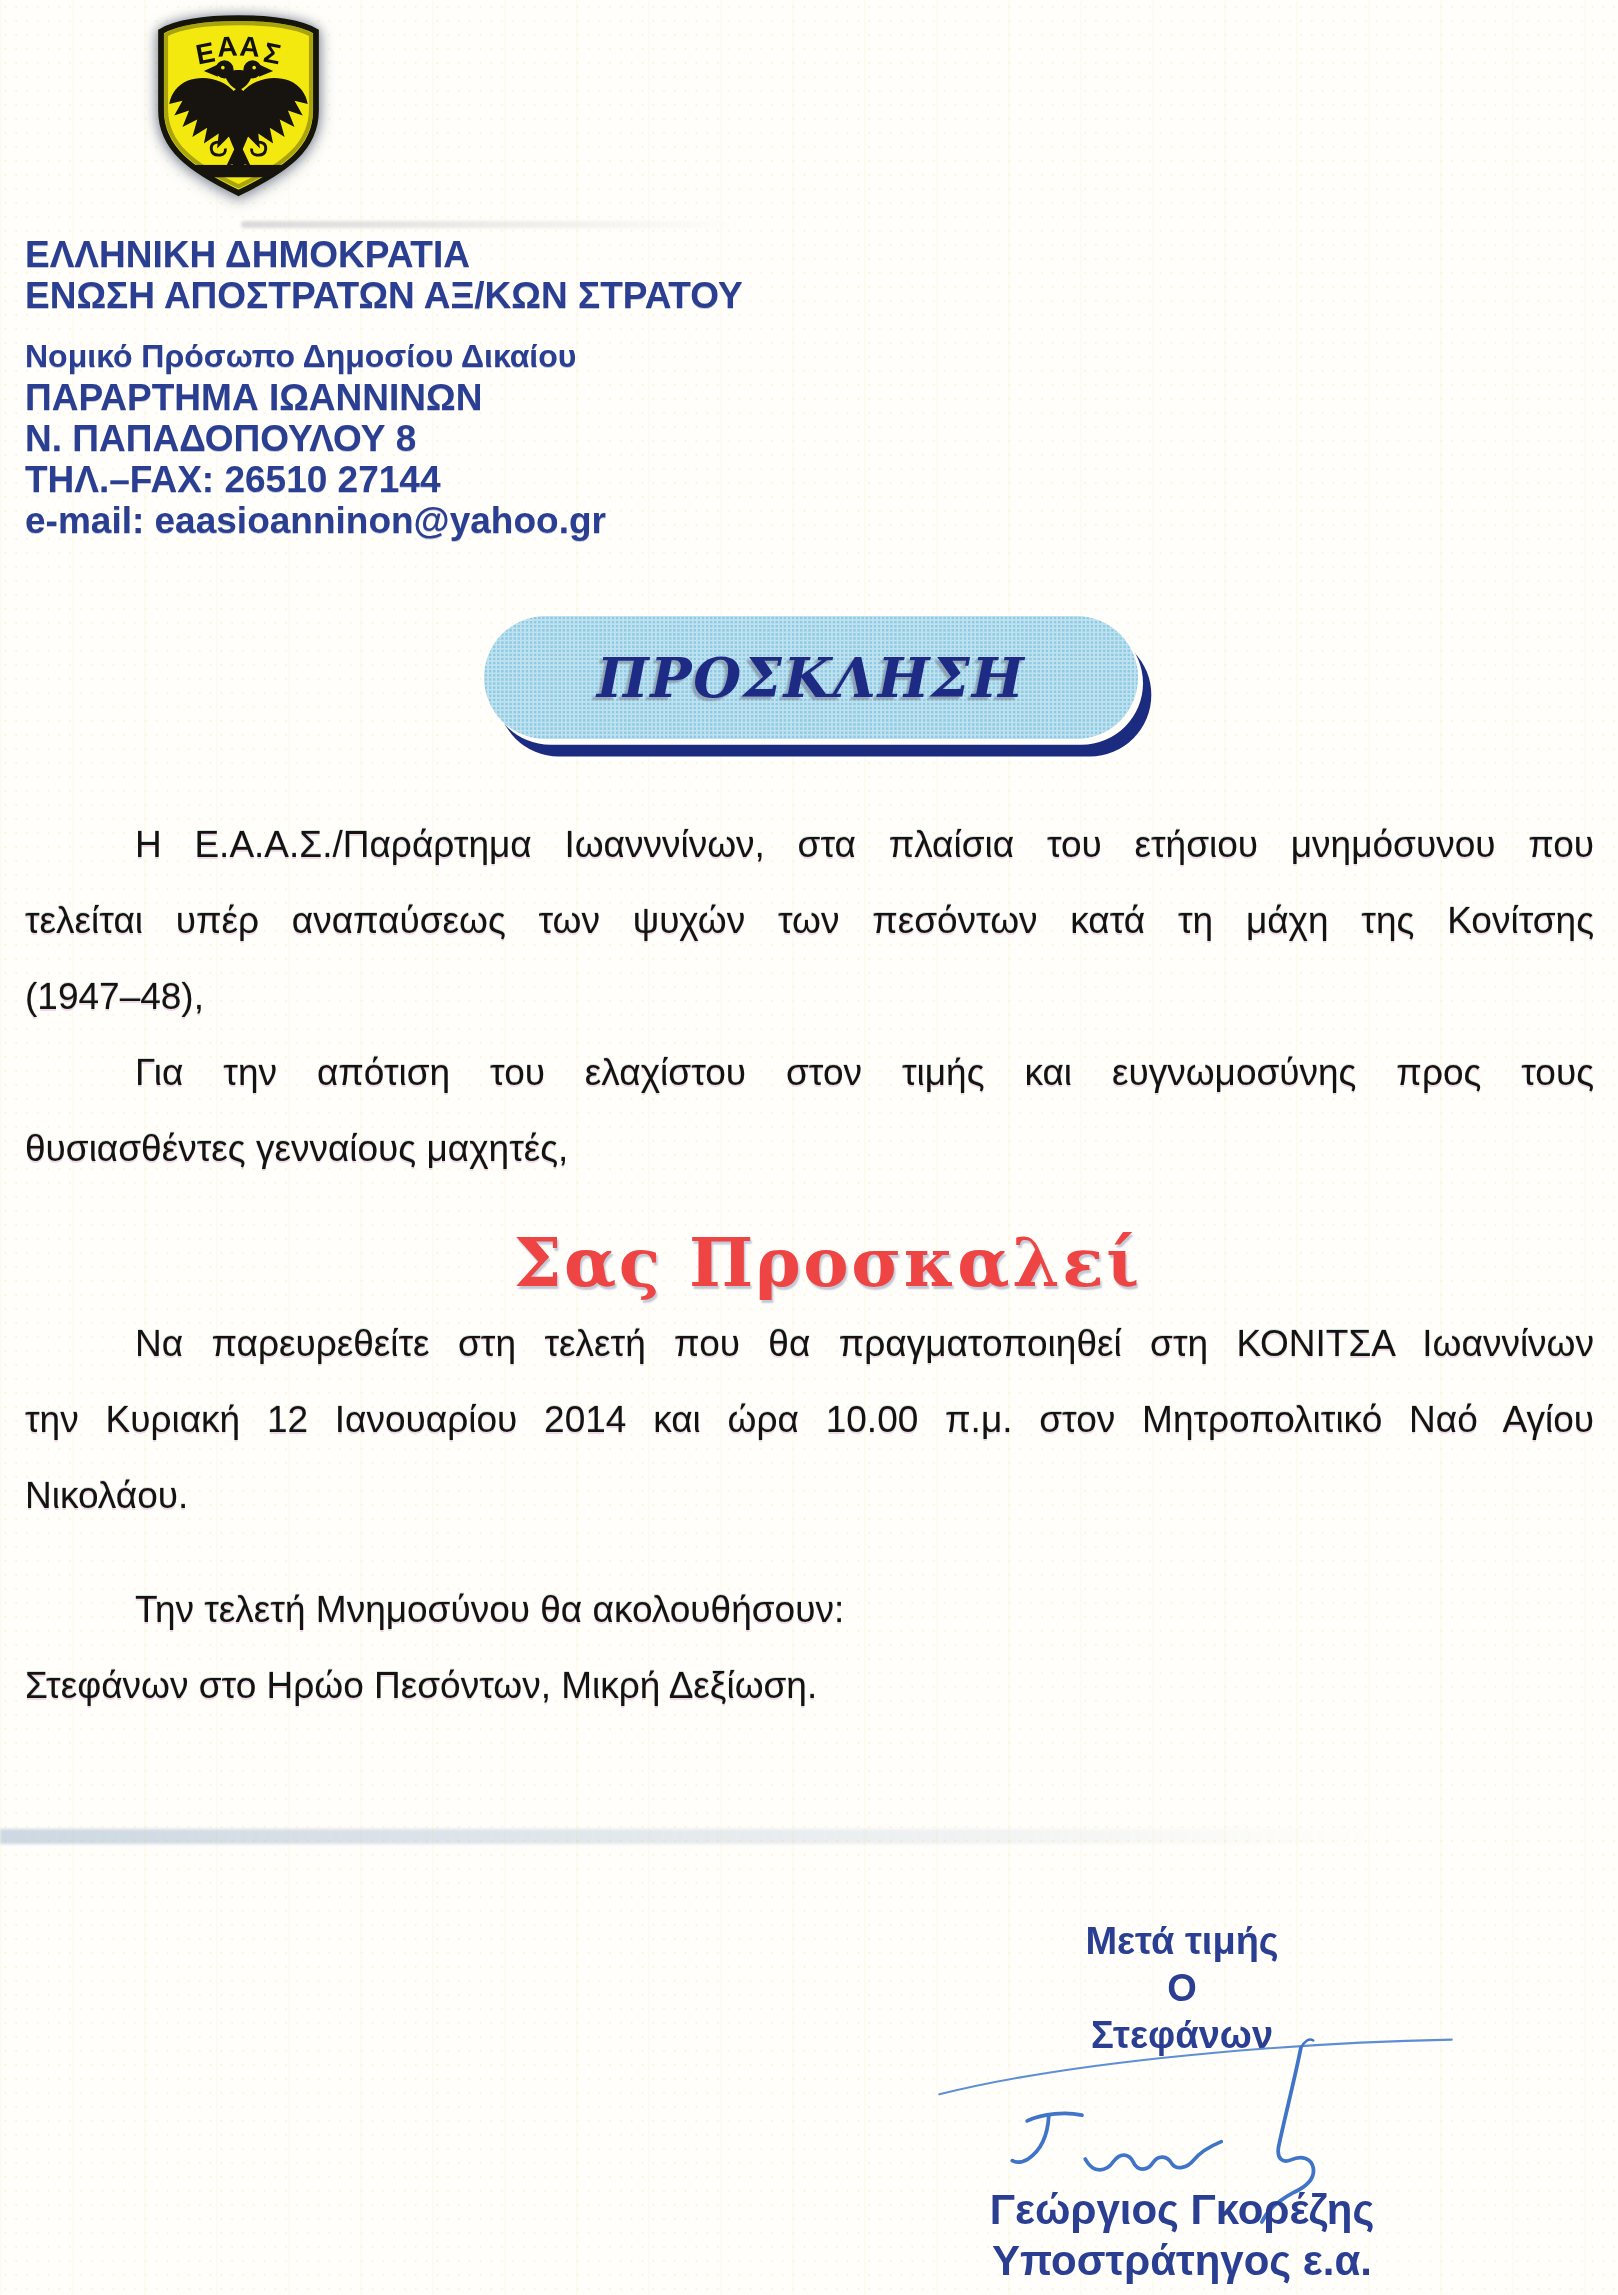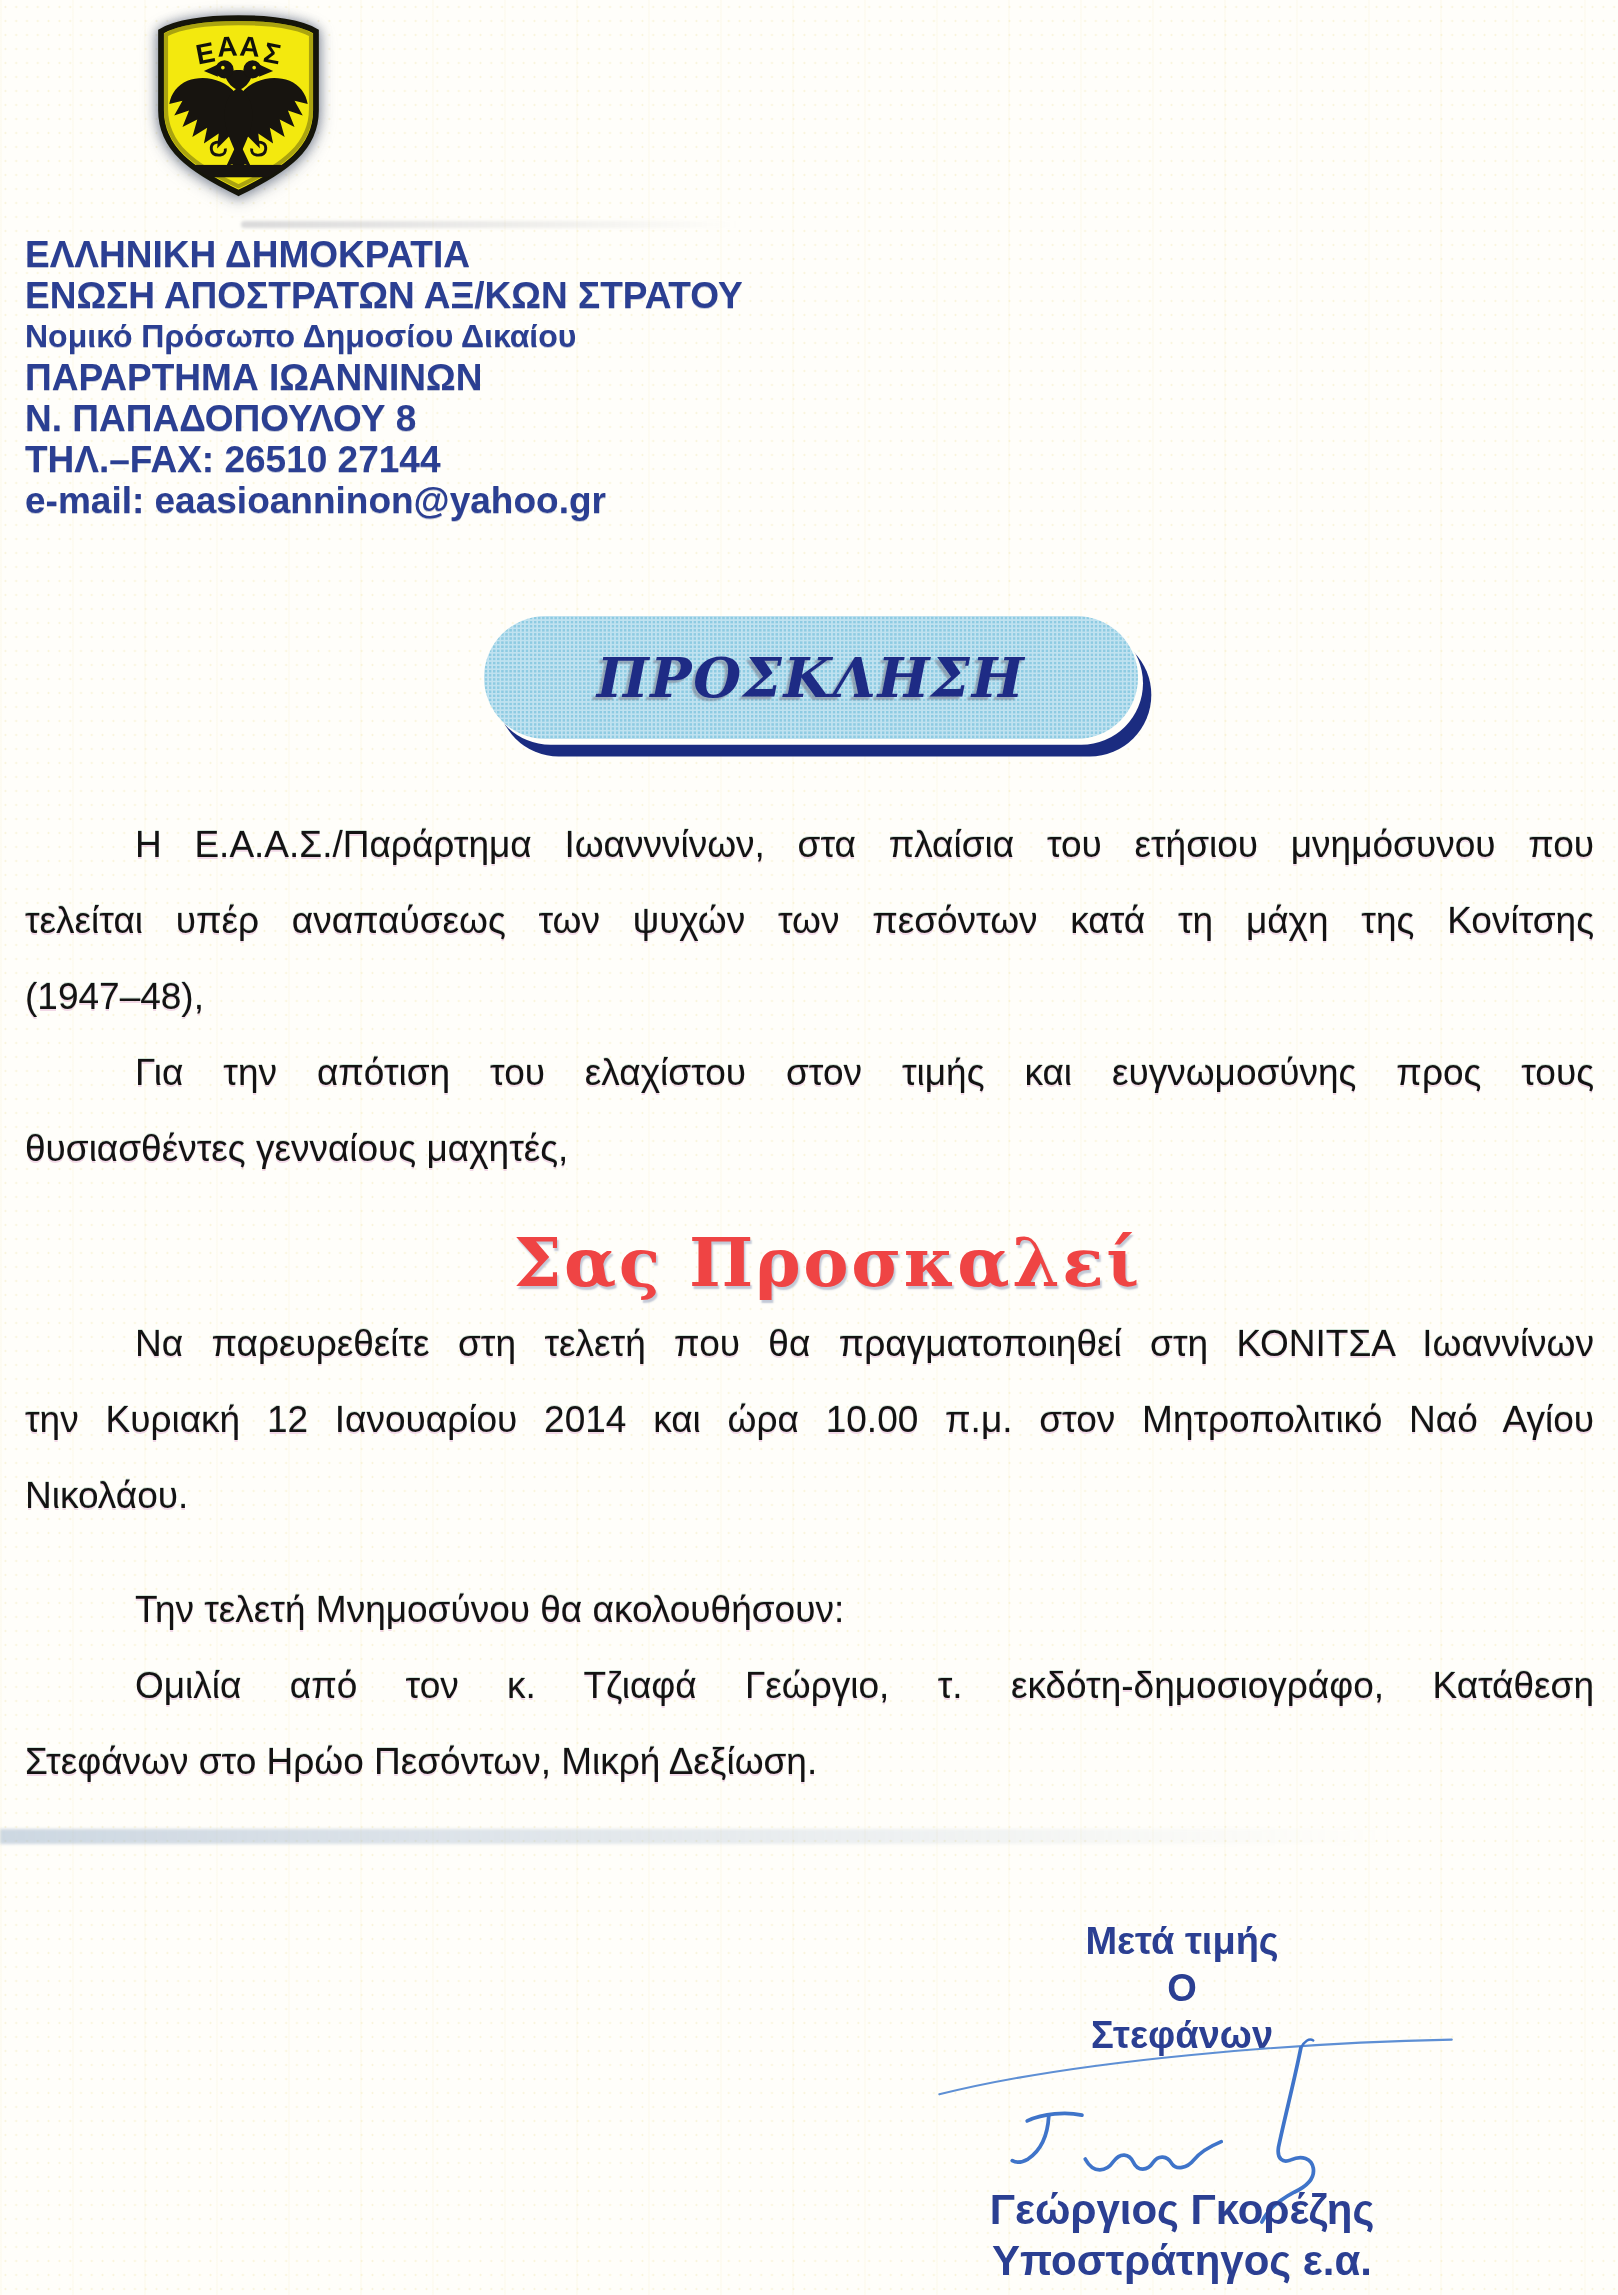--- a/index.html
+++ b/index.html
@@ -10,21 +10,21 @@
     background-image:radial-gradient(rgba(238,224,160,.35) 0.8px,transparent 1.2px),
       repeating-linear-gradient(90deg,rgba(248,240,205,.18) 0 1.7px,transparent 1.7px 72px);
     background-size:10.8px 14px,auto;}
   
   .emblem{position:absolute;left:138px;top:10px;width:201px;height:206px;
     filter:drop-shadow(0 0 5.8px rgba(105,115,135,.75)) drop-shadow(0 4.1px 6.6px rgba(105,115,135,.45));}
   
   .org-header{position:absolute;left:25px;top:234px;width:913px;color:#2b3f92;font-weight:bold;}
   .org-header .hline{font-size:37px;line-height:41px;letter-spacing:0px;white-space:nowrap;
     text-shadow:0 0.8px 0 rgba(25,40,110,.25);}
-  .org-header .hline:nth-child(3){font-size:32px;}
+  .org-header .hline:nth-child(3){font-size:32px;margin-top:20px;}
   
   .title-wrap{position:absolute;left:484px;top:616px;width:654px;height:123px;}
   .pill-navy,.pill-white,.pill{position:absolute;left:0;top:0;width:100%;height:100%;border-radius:829px;}
   .pill-navy{background:#1b2c80;transform:translate(13.3px,17.4px);}
   .pill-white{background:#fffefa;transform:translate(5px,5.8px);}
   .pill{background-color:#c0e2f0;
     background-image:radial-gradient(#8ecbe2 1.2px,transparent 1.4px);background-size:4.1px 4.1px;
     display:flex;align-items:center;justify-content:center;}
   .title-text{font-family:"DejaVu Serif",serif;font-style:italic;font-weight:900;font-size:55px;
     color:#1e2b85;letter-spacing:1.7px;text-shadow:-3.3px 3.3px 1.7px rgba(110,110,128,.5);}
@@ -122,21 +122,20 @@
   <div class="script-heading">Σας Προσκαλεί</div>
 
   <div class="body-block b2">
     <div class="bline indent">Να παρευρεθείτε στη τελετή που θα πραγματοποιηθεί στη ΚΟΝΙΤΣΑ Ιωαννίνων</div>
     <div class="bline">την Κυριακή 12 Ιανουαρίου 2014 και ώρα 10.00 π.μ. στον Μητροπολιτικό Ναό Αγίου</div>
     <div class="bline last">Νικολάου.</div>
   </div>
 
   <div class="body-block b3">
     <div class="bline indent last">Την τελετή Μνημοσύνου θα ακολουθήσουν:</div>
-    <div class="bline indent">Ομιλία από τον κ. Τζιαφά Γεώργιο, τ. εκδότη-δημοσιογράφο, Κατάθεση</div>
     <div class="bline last">Στεφάνων στο Ηρώο Πεσόντων, Μικρή Δεξίωση.</div>
   </div>
 
   <div class="closing">
     <div>Μετά τιμής</div>
     <div>Ο</div>
     <div>Στεφάνων</div>
   </div>
 
   <svg class="sig-svg" viewBox="0 0 660 240" fill="none" stroke="#3f74c9" stroke-linecap="round" stroke-linejoin="round">

